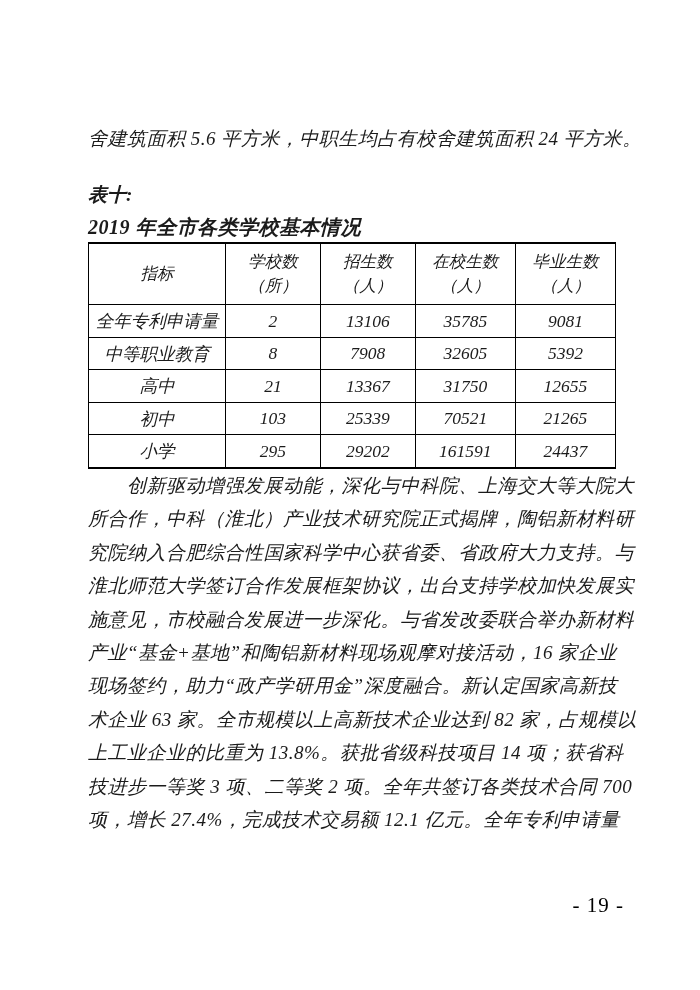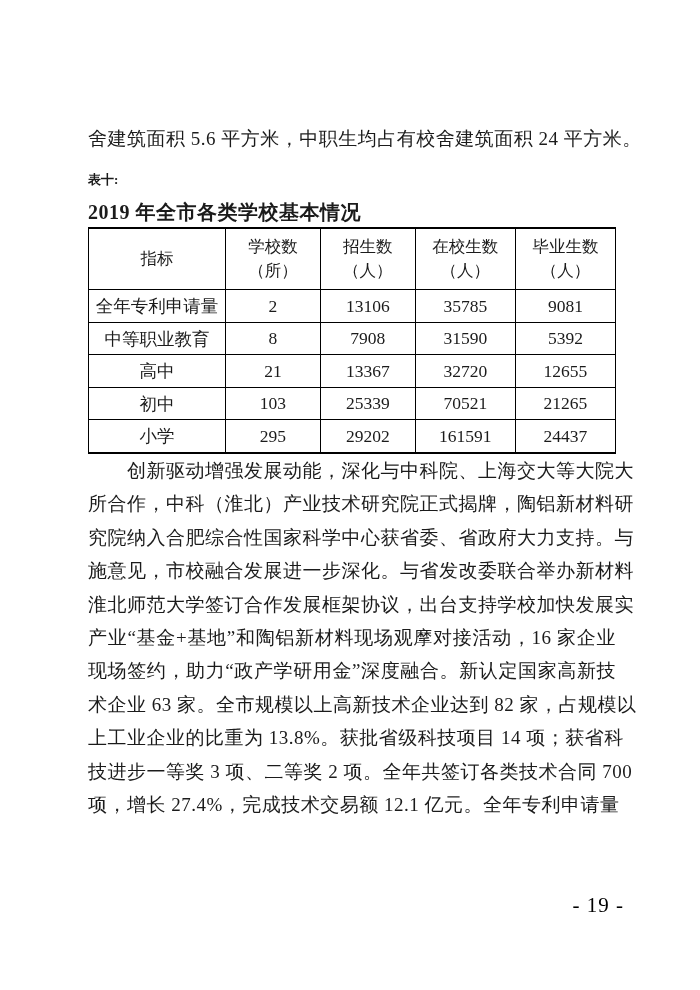--- a/index.html
+++ b/index.html
@@ -12,33 +12,34 @@
     position: relative;
     width: 700px; height: 990px;
     background: #ffffff;
     color: #1b1b1b;
     overflow: hidden;
   }
   .content {
     position: absolute;
     left: 88px; top: 122px;
     width: 528px;
+    font-style: italic;
   }
   .body-line {
     margin: 0;
     font-size: 19px;
     line-height: 33.4px;
     text-align: justify;
     text-align-last: justify;
     white-space: nowrap;
     letter-spacing: 0.5px;
   }
   .table-label {
-    margin: 10px 0 0 0;
-    font-size: 13px;
+    margin: 25px 0 0 0;
+    font-size: 19px;
     font-weight: bold;
     line-height: 30px;
   }
   .table-title {
     margin: 3px 0 0 0;
     font-size: 20px;
     font-weight: bold;
     text-align: left;
     line-height: 29px;
     letter-spacing: 0.5px;
@@ -120,28 +121,28 @@
           <td>全年专利申请量</td>
           <td>2</td>
           <td>13106</td>
           <td>35785</td>
           <td>9081</td>
         </tr>
         <tr>
           <td>中等职业教育</td>
           <td>8</td>
           <td>7908</td>
-          <td>31590</td>
+          <td>32605</td>
           <td>5392</td>
         </tr>
         <tr>
           <td>高中</td>
           <td>21</td>
           <td>13367</td>
-          <td>32720</td>
+          <td>31750</td>
           <td>12655</td>
         </tr>
         <tr>
           <td>初中</td>
           <td>103</td>
           <td>25339</td>
           <td>70521</td>
           <td>21265</td>
         </tr>
         <tr>
@@ -151,22 +152,22 @@
           <td>161591</td>
           <td>24437</td>
         </tr>
       </tbody>
     </table>
 
     <div class="paragraph">
       <p class="body-line first">创新驱动增强发展动能，深化与中科院、上海交大等大院大</p>
       <p class="body-line">所合作，中科（淮北）产业技术研究院正式揭牌，陶铝新材料研</p>
       <p class="body-line">究院纳入合肥综合性国家科学中心获省委、省政府大力支持。与</p>
+      <p class="body-line">淮北师范大学签订合作发展框架协议，出台支持学校加快发展实</p>
       <p class="body-line">施意见，市校融合发展进一步深化。与省发改委联合举办新材料</p>
-      <p class="body-line">淮北师范大学签订合作发展框架协议，出台支持学校加快发展实</p>
       <p class="body-line">产业“基金+基地”和陶铝新材料现场观摩对接活动，16 家企业</p>
       <p class="body-line">现场签约，助力“政产学研用金”深度融合。新认定国家高新技</p>
       <p class="body-line">术企业 63 家。全市规模以上高新技术企业达到 82 家，占规模以</p>
       <p class="body-line">上工业企业的比重为 13.8%。获批省级科技项目 14 项；获省科</p>
       <p class="body-line">技进步一等奖 3 项、二等奖 2 项。全年共签订各类技术合同 700</p>
       <p class="body-line">项，增长 27.4%，完成技术交易额 12.1 亿元。全年专利申请量</p>
     </div>
 
   </div>
 

